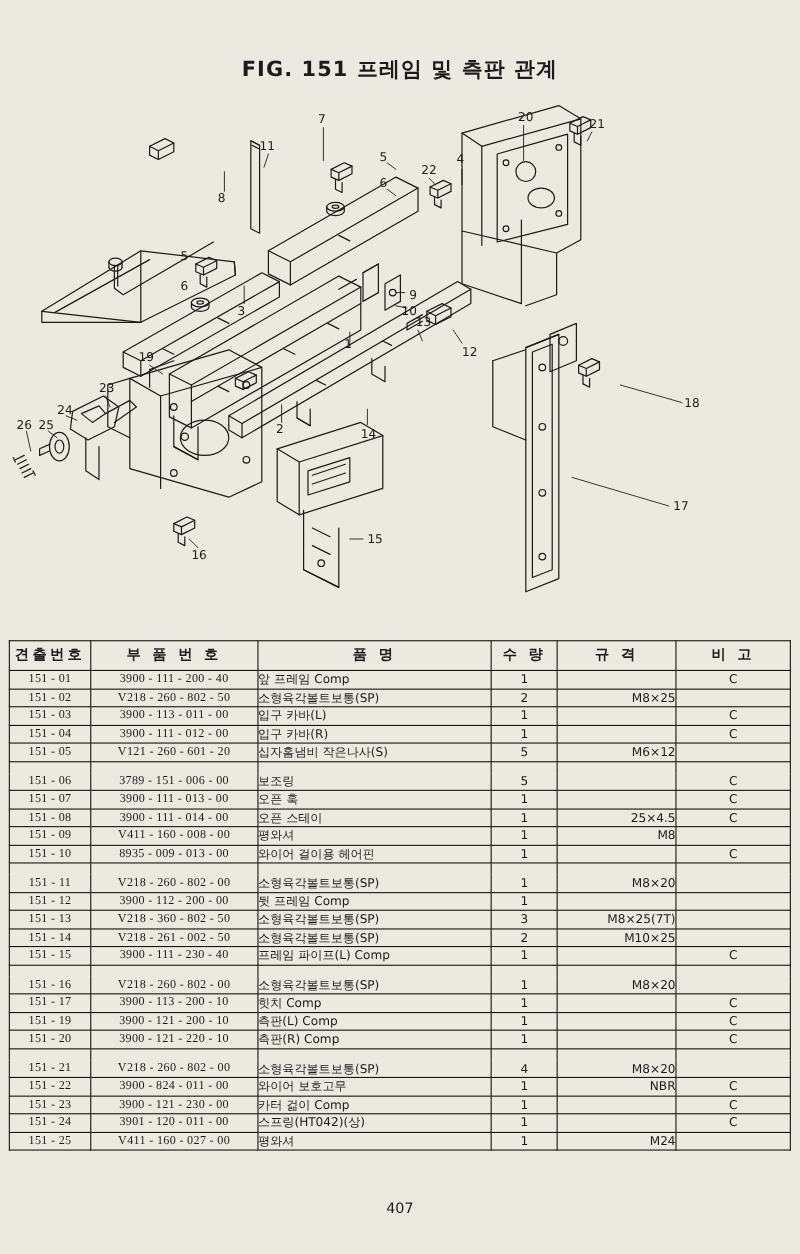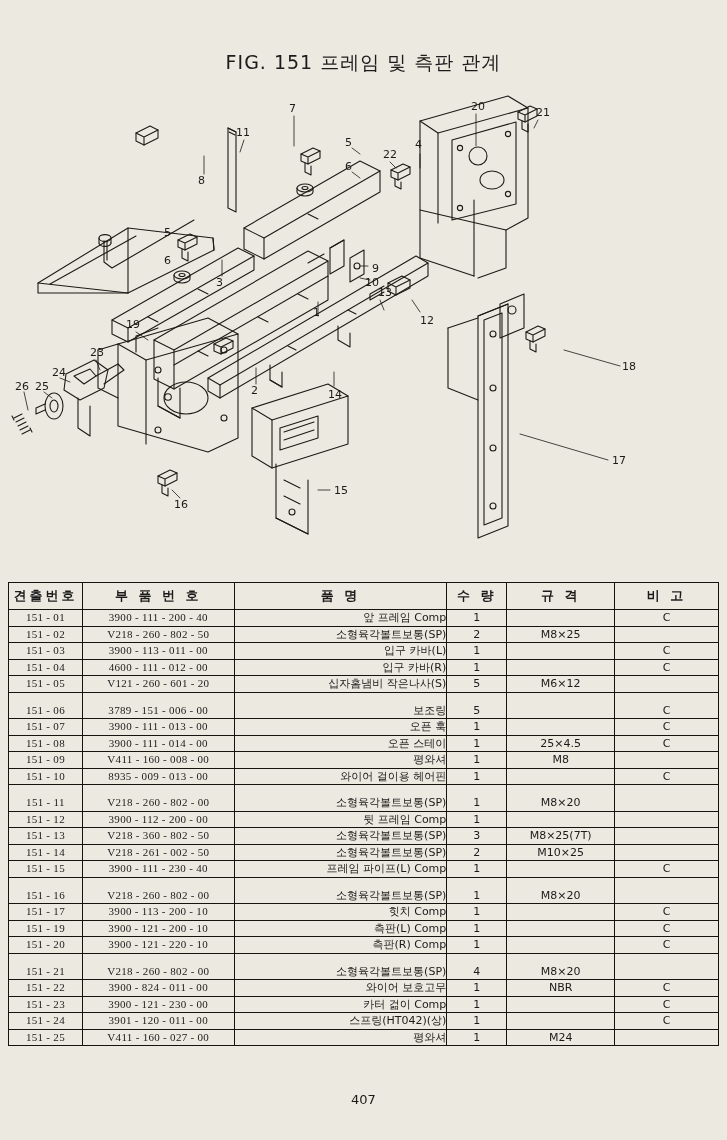--- a/index.html
+++ b/index.html
@@ -9,21 +9,21 @@
     font-family:"DejaVu Sans","Liberation Sans",sans-serif;
     color:#1b1b1b;
     position:relative;
     overflow:hidden;
   }
   .page{position:absolute;inset:0;}
 
   
   .title{
     position:absolute;top:50px;left:0;width:727px;
-    text-align:center;font-size:19px;font-weight:normal;letter-spacing:1px;
+    text-align:center;font-size:19px;font-weight:bold;letter-spacing:1px;
   }
 
   
   .figure{
     position:absolute;top:88px;left:8px;width:711px;height:480px;
   }
   .figure svg{display:block;}
 
   
   .tbl-wrap{
@@ -47,23 +47,23 @@
     margin-left:39px;
   }
   col.c1{width:74px}
   col.c2{width:152px}
   col.c3{width:213px}
   col.c4{width:60px}
   col.c5{width:108px}
   col.c6{width:104px}
 
   td.num,td.pn{text-align:center;font-family:Liberation Serif, serif;letter-spacing:.3px;}
-  td.nm{text-align:right;padding-left:14px;}
+  td.nm{text-align:left;padding-left:14px;}
   td.qt{text-align:center;}
-  td.sp{text-align:center;padding-left:16px;}
+  td.sp{text-align:right;padding-left:16px;}
   td.rm{text-align:center;}
   tr.gap td{height:10px;border-left:1px solid #15150f;border-right:1px solid #15150f;border-top:none;border-bottom:none;}
   tr.blank td{border-top:none;}
   .pagenum{
     position:absolute;left:0;top:1092px;width:727px;text-align:center;
     font-size:13px;
   }
 </style>
 </head>
 <body>
@@ -346,21 +346,21 @@
         <tr>
             <td class="num">151 - 03</td>
             <td class="pn">3900 - 113 - 011 - 00</td>
             <td class="nm">입구 카바(L)</td>
             <td class="qt">1</td>
             <td class="sp"></td>
             <td class="rm">C</td>
           </tr>
         <tr>
             <td class="num">151 - 04</td>
-            <td class="pn">4600 - 111 - 012 - 00</td>
+            <td class="pn">3900 - 111 - 012 - 00</td>
             <td class="nm">입구 카바(R)</td>
             <td class="qt">1</td>
             <td class="sp"></td>
             <td class="rm">C</td>
           </tr>
         <tr>
             <td class="num">151 - 05</td>
             <td class="pn">V121 - 260 - 601 - 20</td>
             <td class="nm">십자홈냄비 작은나사(S)</td>
             <td class="qt">5</td>

